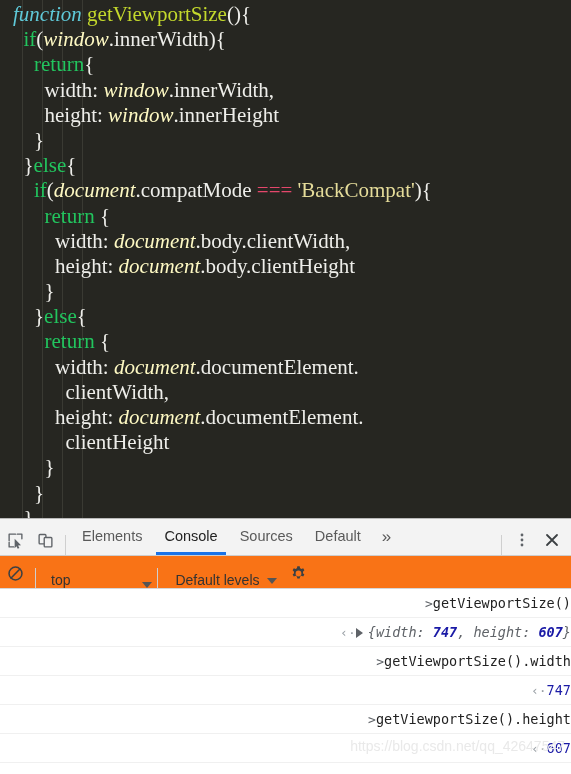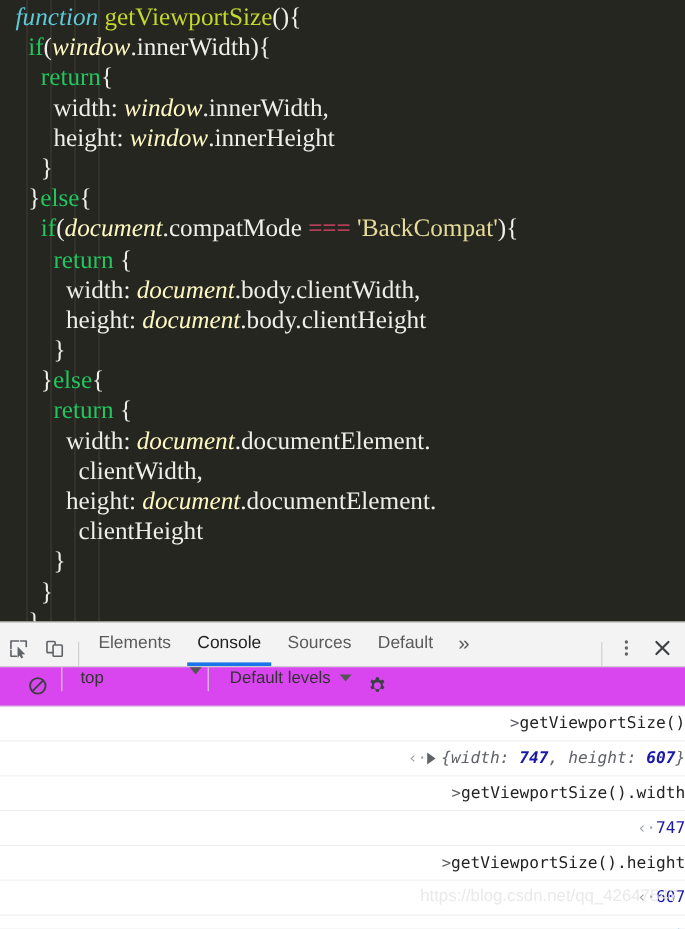--- a/index.html
+++ b/index.html
@@ -115,26 +115,26 @@
     cursor: pointer;
     line-height: 37px;
     flex: 0 0 auto;
   }
   .tb-spacer { flex: 1 1 auto; }
 
   
   #filterbar {
     position: relative;
     height: 33px;
-    background: #d946ef;
+    background: #f97316;
     border-bottom: 1px solid #d6d6d6;
     display: flex;
-    align-items: flex-start;
-    box-sizing: border-box;
-    padding: 0 16px;
+    align-items: flex-end;
+    box-sizing: border-box;
+    padding: 0 0;
   }
   #context-select {
     font-size: 14px;
     color: #333333;
     margin-left: 10px;
     cursor: pointer;
     white-space: nowrap;
   }
   .caret {
     display: inline-block;

